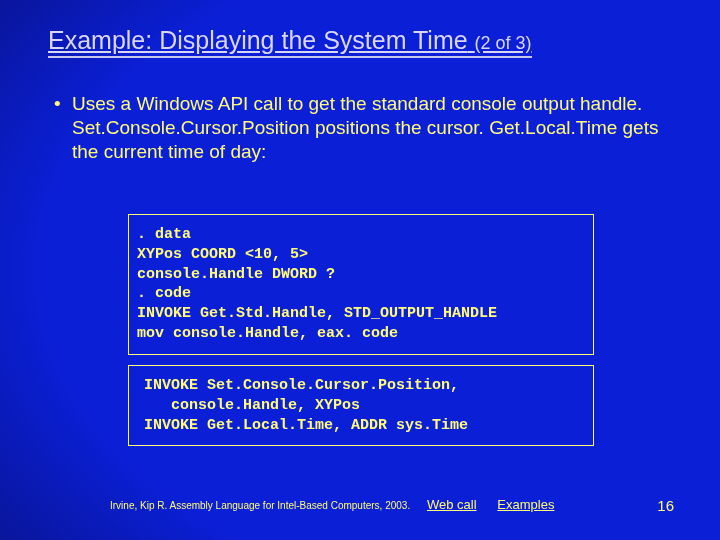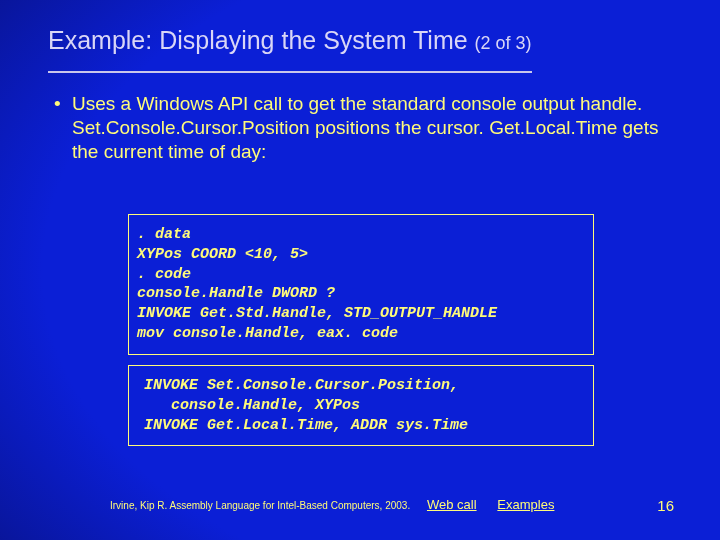--- a/index.html
+++ b/index.html
@@ -20,23 +20,24 @@
   }
   .title {
     position: absolute;
     top: 26px;
     left: 48px;
     right: 40px;
     font-size: 25px;
     font-weight: 400;
     color: #d9d6f6;
     border-bottom: 2px solid #c9c6eb;
-    padding-bottom: 16px;
+    padding-bottom: 1px;
     width: fit-content;
     white-space: nowrap;
+    text-decoration: underline;
   }
   .title .part {
     font-size: 18px;
     font-weight: 400;
   }
   .bullet {
     position: absolute;
     top: 92px;
     left: 72px;
     right: 52px;
@@ -64,21 +65,20 @@
   .box1 {
     top: 214px;
     padding: 10px 8px 10px 8px;
   }
   .box2 {
     top: 365px;
     padding: 10px 8px 10px 15px;
   }
   .code-line {
     white-space: pre;
-    font-style: italic;
   }
   .footer {
     position: absolute;
     bottom: 28px;
     left: 110px;
     right: 40px;
     font-size: 10px;
     color: #fffb7a;
   }
   .footer .credit {
@@ -113,22 +113,22 @@
   </div>
 
   <div class="bullet">
     <span class="dot">•</span>
     <span>Uses a Windows API call to get the standard console output handle. Set.Console.Cursor.Position positions the cursor. Get.Local.Time gets the current time of day:</span>
   </div>
 
   <div class="code-box box1">
     <div class="code-line">. data</div>
     <div class="code-line">XYPos COORD &lt;10, 5&gt;</div>
+    <div class="code-line">console.Handle DWORD ?</div>
     <div class="code-line">. code</div>
-    <div class="code-line">console.Handle DWORD ?</div>
     <div class="code-line">INVOKE Get.Std.Handle, STD_OUTPUT_HANDLE</div>
     <div class="code-line">mov console.Handle, eax. code</div>
   </div>
 
   <div class="code-box box2">
     <div class="code-line">INVOKE Set.Console.Cursor.Position,</div>
     <div class="code-line">   console.Handle, XYPos</div>
     <div class="code-line">INVOKE Get.Local.Time, ADDR sys.Time</div>
   </div>
 

